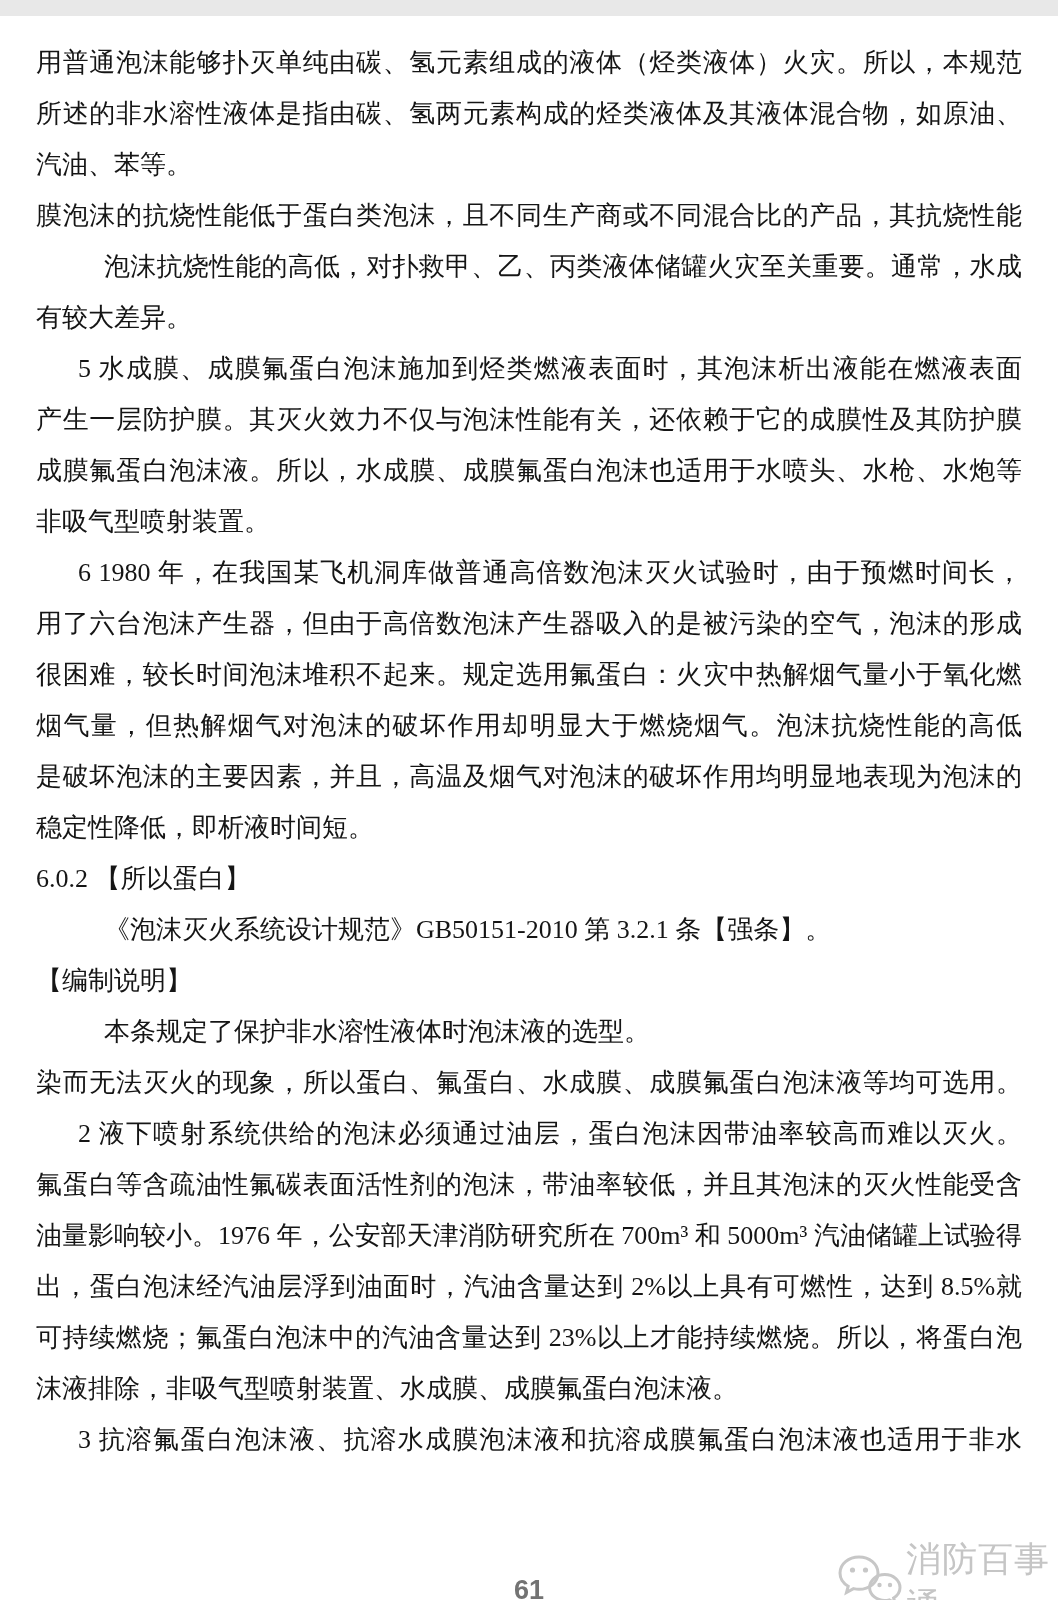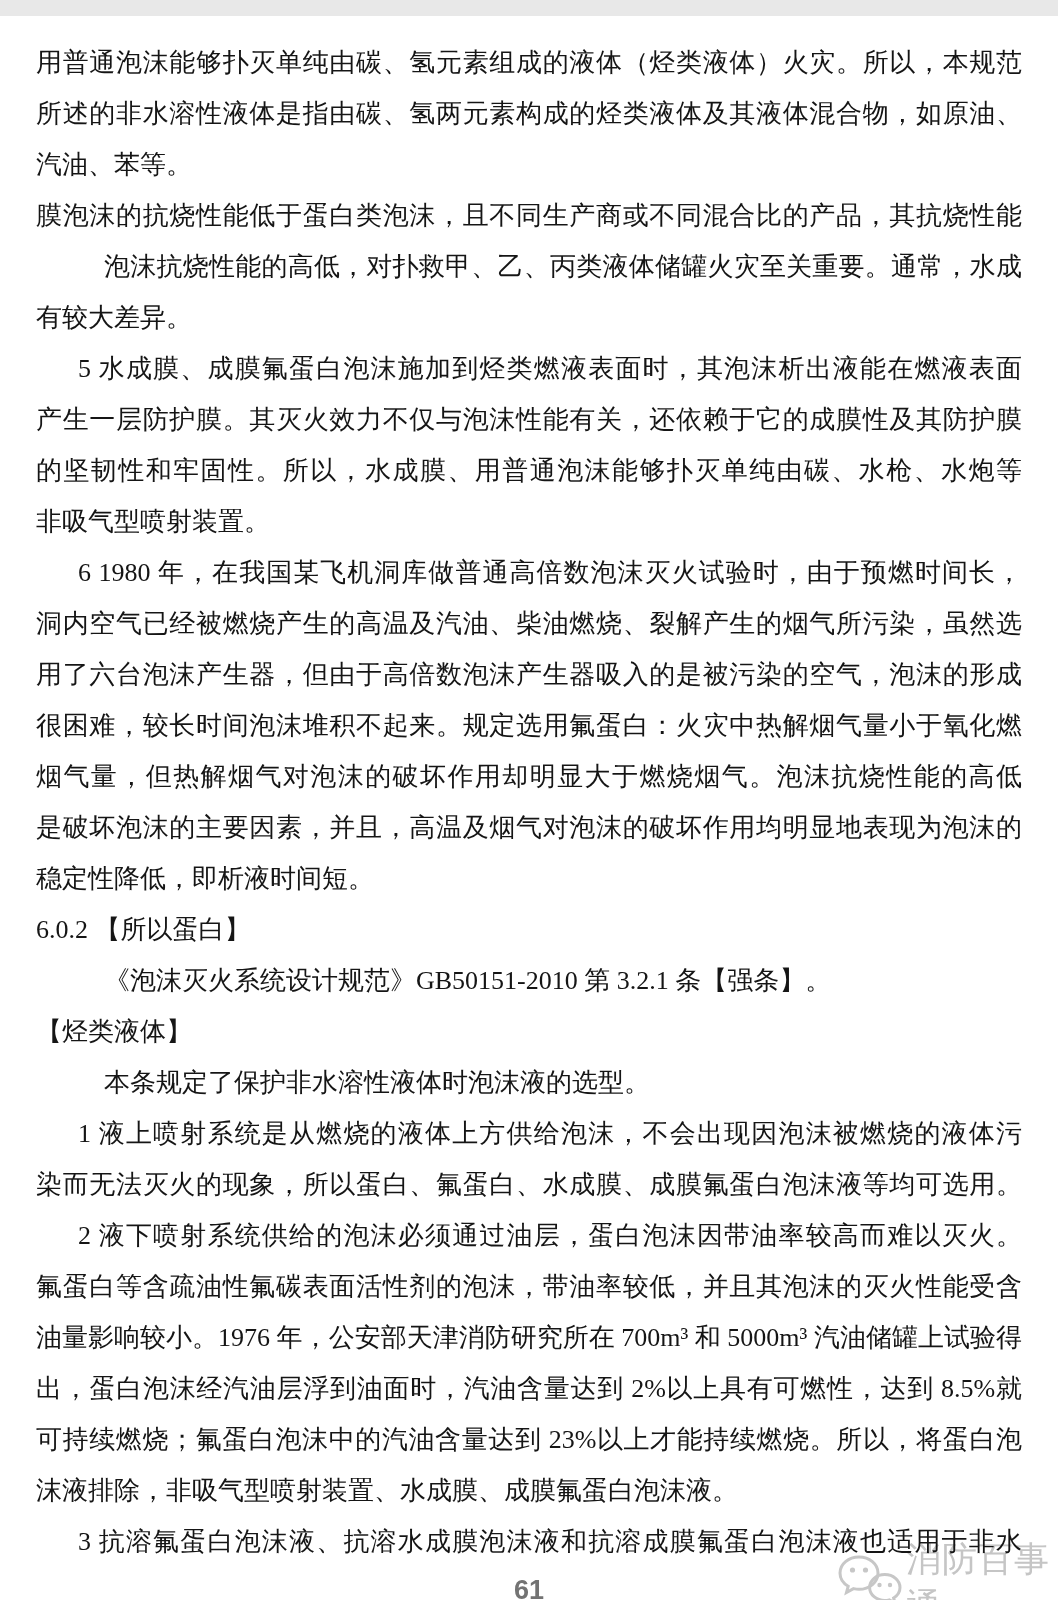--- a/index.html
+++ b/index.html
@@ -59,34 +59,32 @@
 
   <div class="doc-body" id="doc-body">
       <div class="line jfull">用普通泡沫能够扑灭单纯由碳、氢元素组成的液体（烃类液体）火灾。所以，本规范</div>
       <div class="line jfull">所述的非水溶性液体是指由碳、氢两元素构成的烃类液体及其液体混合物，如原油、</div>
       <div class="line">汽油、苯等。</div>
       <div class="line jfull">膜泡沫的抗烧性能低于蛋白类泡沫，且不同生产商或不同混合比的产品，其抗烧性能</div>
       <div class="line jfull ind2">泡沫抗烧性能的高低，对扑救甲、乙、丙类液体储罐火灾至关重要。通常，水成</div>
       <div class="line">有较大差异。</div>
       <div class="line jfull indnum">5 水成膜、成膜氟蛋白泡沫施加到烃类燃液表面时，其泡沫析出液能在燃液表面</div>
       <div class="line jfull">产生一层防护膜。其灭火效力不仅与泡沫性能有关，还依赖于它的成膜性及其防护膜</div>
-      <div class="line jfull">的坚韧性和牢固性。所以，水成膜、用普通泡沫能够扑灭单纯由碳、水枪、水炮等</div>
+      <div class="line jfull">成膜氟蛋白泡沫液。所以，水成膜、成膜氟蛋白泡沫也适用于水喷头、水枪、水炮等</div>
       <div class="line">非吸气型喷射装置。</div>
       <div class="line jfull indnum">6 1980 年，在我国某飞机洞库做普通高倍数泡沫灭火试验时，由于预燃时间长，</div>
-      <div class="line jfull">洞内空气已经被燃烧产生的高温及汽油、柴油燃烧、裂解产生的烟气所污染，虽然选</div>
       <div class="line jfull">用了六台泡沫产生器，但由于高倍数泡沫产生器吸入的是被污染的空气，泡沫的形成</div>
       <div class="line jfull">很困难，较长时间泡沫堆积不起来。规定选用氟蛋白：火灾中热解烟气量小于氧化燃烧</div>
       <div class="line jfull">烟气量，但热解烟气对泡沫的破坏作用却明显大于燃烧烟气。泡沫抗烧性能的高低</div>
       <div class="line jfull">是破坏泡沫的主要因素，并且，高温及烟气对泡沫的破坏作用均明显地表现为泡沫的</div>
       <div class="line">稳定性降低，即析液时间短。</div>
       <div class="line">6.0.2 【所以蛋白】</div>
       <div class="line ind2">《泡沫灭火系统设计规范》GB50151-2010 第 3.2.1 条【强条】。</div>
-      <div class="line">【烃类液体】</div>
+      <div class="line">【编制说明】</div>
       <div class="line ind2">本条规定了保护非水溶性液体时泡沫液的选型。</div>
-      <div class="line jfull indnum">1 液上喷射系统是从燃烧的液体上方供给泡沫，不会出现因泡沫被燃烧的液体污</div>
       <div class="line jfull">染而无法灭火的现象，所以蛋白、氟蛋白、水成膜、成膜氟蛋白泡沫液等均可选用。</div>
       <div class="line jfull indnum">2 液下喷射系统供给的泡沫必须通过油层，蛋白泡沫因带油率较高而难以灭火。</div>
       <div class="line jfull">氟蛋白等含疏油性氟碳表面活性剂的泡沫，带油率较低，并且其泡沫的灭火性能受含</div>
       <div class="line jfull">油量影响较小。1976 年，公安部天津消防研究所在 700m³ 和 5000m³ 汽油储罐上试验得</div>
       <div class="line jfull">出，蛋白泡沫经汽油层浮到油面时，汽油含量达到 2%以上具有可燃性，达到 8.5%就</div>
       <div class="line jfull">可持续燃烧；氟蛋白泡沫中的汽油含量达到 23%以上才能持续燃烧。所以，将蛋白泡</div>
       <div class="line">沫液排除，非吸气型喷射装置、水成膜、成膜氟蛋白泡沫液。</div>
       <div class="line jfull indnum">3 抗溶氟蛋白泡沫液、抗溶水成膜泡沫液和抗溶成膜氟蛋白泡沫液也适用于非水</div>
     </div>
 

